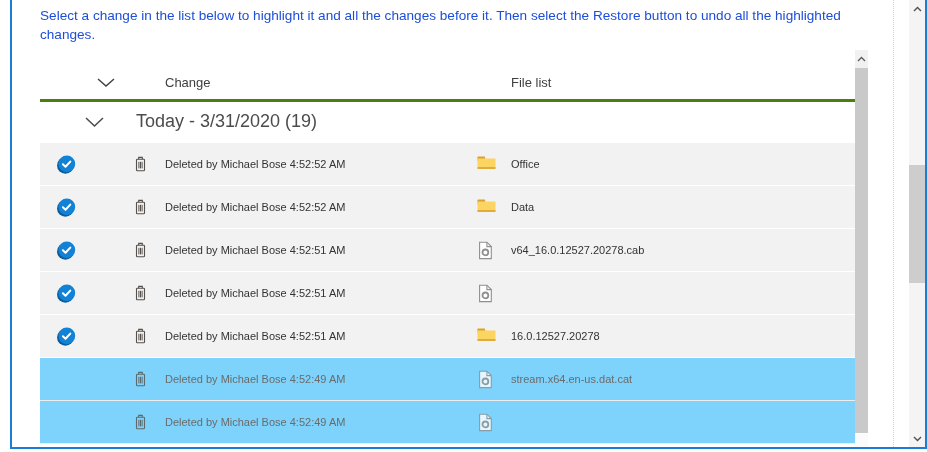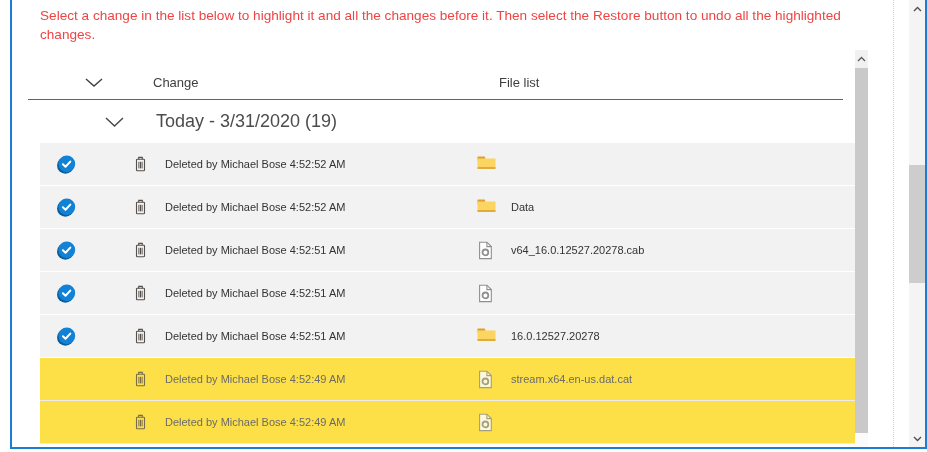--- a/index.html
+++ b/index.html
@@ -9,38 +9,38 @@
     font-family:"Liberation Sans","DejaVu Sans",sans-serif;
     -webkit-font-smoothing:antialiased;
   }
   
   .frame{
     position:absolute;left:10px;top:-4px;width:913px;height:449px;
     border:2px solid #1a7fd4;pointer-events:none;
   }
   .instructions{
     position:absolute;left:40px;top:6px;width:828px;
-    font-size:13.6px;line-height:19px;color:#ef4444;
+    font-size:13.6px;line-height:19px;color:#1d4ed8;
   }
   
   .list-header{
-    position:absolute;left:28px;top:65px;width:815px;height:34px;
-    border-bottom:1px solid #4d7c0f;display:flex;align-items:center;
+    position:absolute;left:40px;top:65px;width:815px;height:34px;
+    border-bottom:3px solid #4d7c0f;display:flex;align-items:center;
     font-size:13px;color:#3f3f3f;
   }
   .group-row{
-    position:absolute;left:52px;top:100px;width:815px;height:43px;
+    position:absolute;left:32px;top:100px;width:815px;height:43px;
     display:flex;align-items:center;color:#4c4c4c;font-size:18px;
   }
   .group-row .chev{margin-left:52px;}
   .group-label{margin-left:31px;}
   .rows{position:absolute;left:40px;top:143px;width:815px;}
   .row{height:42px;display:flex;align-items:center;font-size:11px;}
   .row.selected{background:#f2f2f2;margin-bottom:1px;color:#333333;}
-  .row.unselected{background:#fde047;border-bottom:1px solid #ececec;color:#6b6b6b;}
+  .row.unselected{background:#7dd3fc;border-bottom:1px solid #ececec;color:#6b6b6b;}
   .row.unselected .checkmark{visibility:hidden;}
   .row.unselected .icn{opacity:.8;}
   .c-check{width:85px;display:flex;align-items:center;}
   .c-check .checkmark{margin-left:16px;height:20px;}
   .c-trash{width:40px;display:flex;align-items:center;}
   .c-trash .icn{margin-left:9px;height:16px;}
   .c-change{width:312px;white-space:nowrap;overflow:hidden;}
   .c-fileicon{width:34px;display:flex;align-items:center;}
   .c-fileicon .icn{height:18px;}
   .c-filename{flex:1;white-space:nowrap;overflow:hidden;}
@@ -113,20 +113,21 @@
     <div class="c-fileicon">
       <span class="icn">
         <svg width="19" height="16" viewBox="0 0 19 16">
           <rect x="0.5" y="1.6" width="7.6" height="4.2" rx="0.6" fill="#d9a12d"></rect>
           <rect x="0.5" y="3.4" width="18" height="10.4" rx="0.4" fill="#fcd462"></rect>
           <rect x="0.5" y="12.2" width="18" height="1.6" fill="#d9a12d"></rect>
         </svg>
       </span>
 
     </div>
+    <div class="c-filename"><span>Office</span></div>
   </div>
     <div class="row selected">
     <div class="c-check">
       <span class="checkmark">
         <svg width="21" height="21" viewBox="0 0 21 21">
           <circle cx="9.4" cy="11.4" r="8.4" fill="#0b5c9d"></circle>
           <circle cx="10.8" cy="9.9" r="8.4" fill="#1182d6"></circle>
           <path d="M6.9 10.2 l2.6 2.6 4.8-5.2" fill="none" stroke="#ffffff" stroke-width="2" stroke-linecap="round" stroke-linejoin="round"></path>
         </svg>
       </span>

